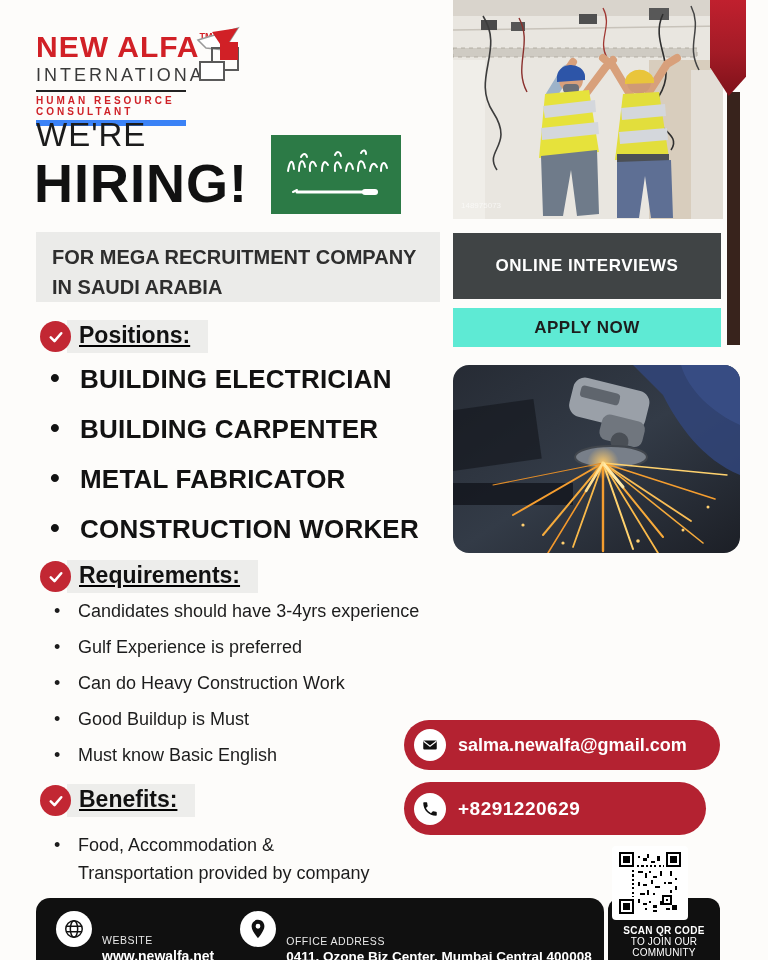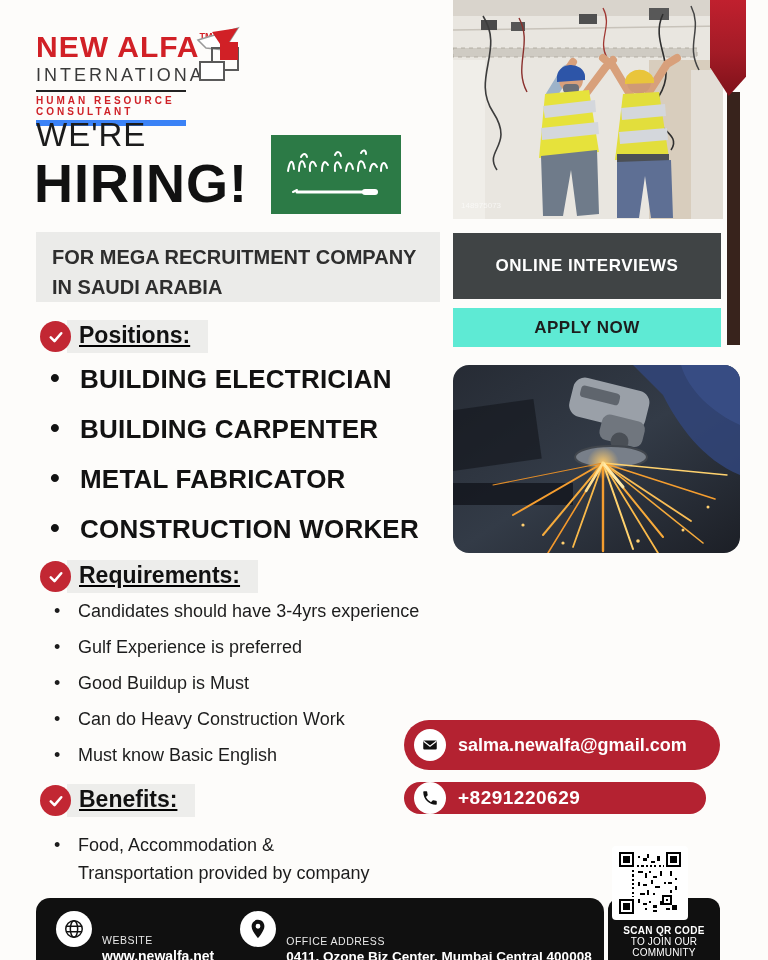--- a/index.html
+++ b/index.html
@@ -54,21 +54,21 @@
   .req-list li::before{content:"•";position:absolute;left:6px;top:0;font-size:18px;}
   .ben{position:absolute;left:48px;top:831px;width:380px;font-size:18px;color:#1c1c1c;line-height:28px;}
   .ben .l1{position:relative;padding-left:30px;}
   .ben .l1::before{content:"•";position:absolute;left:6px;top:0;}
   .ben .l2{padding-left:30px;}
 
   
   .pill{position:absolute;background:#b42231;border-radius:27px;display:flex;align-items:center;color:#fff;font-weight:700;cursor:pointer;}
   .pill .ic{width:32px;height:32px;border-radius:50%;background:#fff;display:flex;align-items:center;justify-content:center;margin:0 12px 0 10px;flex:0 0 32px;}
   .pill-email{left:404px;top:720px;width:316px;height:50px;font-size:18px;}
-  .pill-phone{left:404px;top:782px;width:302px;height:32px;font-size:19px;letter-spacing:.5px;}
+  .pill-phone{left:404px;top:782px;width:302px;height:53px;font-size:19px;letter-spacing:.5px;}
 
   
   .bar{position:absolute;left:36px;top:898px;width:568px;height:62px;background:#101010;border-radius:14px 14px 0 0;
     display:flex;align-items:center;color:#fff;}
   .bar .item{display:flex;align-items:center;}
   .bar .cir{width:36px;height:36px;border-radius:50%;background:#fff;display:flex;align-items:center;justify-content:center;flex:0 0 36px;}
   .bar .txt{margin-left:10px;}
   .bar .lab{font-size:10.5px;letter-spacing:.5px;color:#e9e9e9;font-weight:500;margin-top:40px;}
   .bar .val{font-size:14px;font-weight:700;margin-top:2px;}
   .item-web{margin-left:20px;}
@@ -247,22 +247,22 @@
     <span class="badge">
       <svg width="18" height="18" viewBox="0 0 24 24">
           <polyline points="5,12.5 10,17.5 19,7" fill="none" stroke="#fff" stroke-width="3.4" stroke-linecap="round" stroke-linejoin="round"></polyline>
         </svg>
     </span>
     <span class="lbl">Requirements:</span>
   </div>
   <ul class="req-list">
       <li>Candidates should have 3-4yrs experience</li>
       <li>Gulf Experience is preferred</li>
+      <li>Can do Heavy Construction Work</li>
       <li>Good Buildup is Must</li>
-      <li>Can do Heavy Construction Work</li>
       <li>Must know Basic English</li>
     </ul>
 
   <div class="pill pill-email">
     <span class="ic">
       <svg width="18" height="18" viewBox="0 0 24 24">
           <rect x="3" y="6" width="18" height="12" rx="1.5" fill="#111"></rect>
           <path d="M3.5,7 L12,13.5 L20.5,7" fill="none" stroke="#fff" stroke-width="1.6"></path>
         </svg>
     </span>

